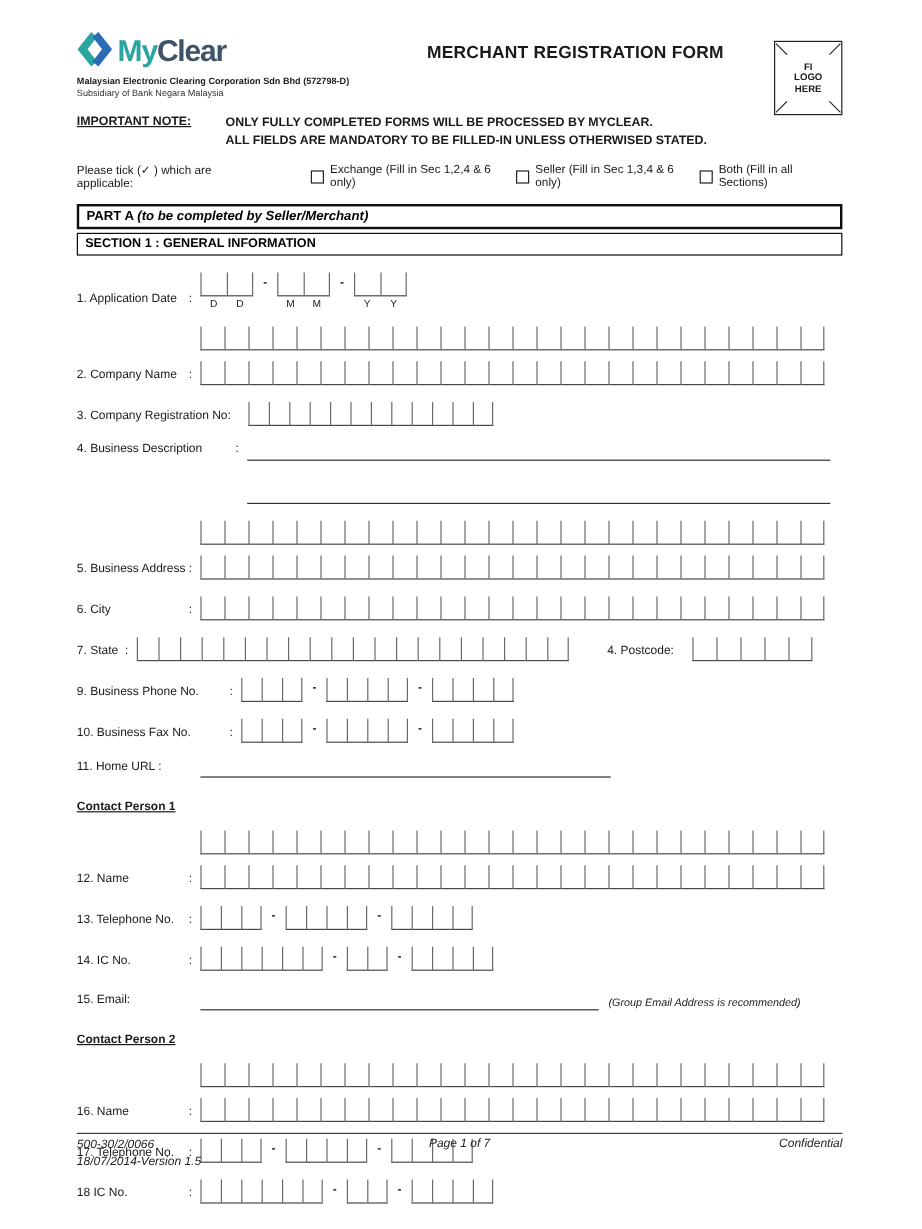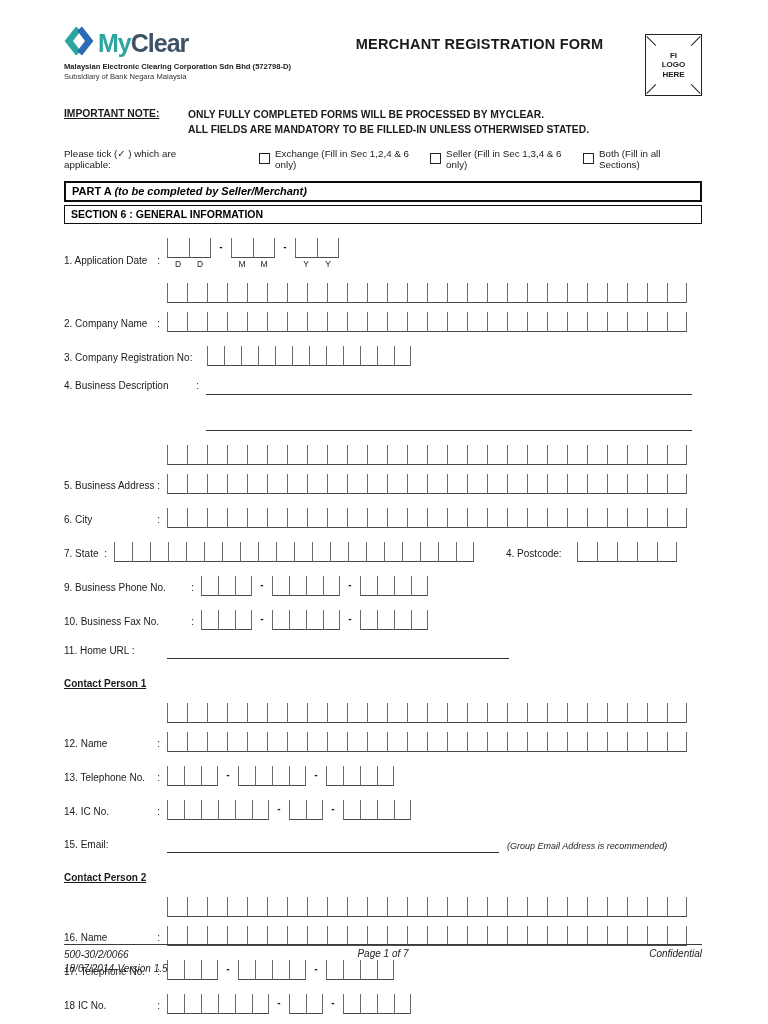--- a/index.html
+++ b/index.html
@@ -29,21 +29,21 @@
   .fi-box { width:57px; height:62px; border:1.5px solid #222; position:relative;
     display:flex; align-items:center; justify-content:center; text-align:center;
     font-size:8px; font-weight:bold; line-height:1.2; margin-top:8px; }
   .corner { position:absolute; width:13px; border-top:1.5px solid #222; }
   .c-tl { top:1px; left:1px;  transform:rotate(45deg);  transform-origin:0 0; }
   .c-tr { top:1px; right:1px; transform:rotate(-45deg); transform-origin:100% 0; }
   .c-bl { bottom:1px; left:1px;  transform:rotate(-45deg); transform-origin:0 100%; }
   .c-br { bottom:1px; right:1px; transform:rotate(45deg);  transform-origin:100% 100%; }
 
   
-  .imp-note { display:flex; margin-top:12px; font-size:10.3px; }
+  .imp-note { display:flex; font-size:10.3px; }
   .imp-label { font-weight:bold; text-decoration:underline; width:124px; flex:none; }
   .imp-text { font-weight:bold; line-height:1.45; }
 
   .tick-row { display:flex; align-items:center; font-size:9.8px; margin-top:10px; }
   .tick-label { margin-right:36px; }
   .tick-opts { display:flex; }
   .tick-opt { display:flex; align-items:center; }
   .cbox { width:11px; height:11px; border:1.5px solid #222; margin-right:5px; flex:none; }
 
   
@@ -149,21 +149,21 @@
           <span>Seller (Fill in Sec 1,3,4 &amp; 6 only)</span>
         </span>
         <span class="tick-opt">
           <span class="cbox"></span>
           <span>Both (Fill in all Sections)</span>
         </span>
       </span>
   </div>
 
   <div class="bar-dark"><span>PART A </span><span class="it">(to be completed by Seller/Merchant)</span></div>
-  <div class="bar-light">SECTION 6 : GENERAL INFORMATION</div>
+  <div class="bar-light">SECTION 1 : GENERAL INFORMATION</div>
 
   <div id="form-rows">
       <div class="frow">
         <div class="flabel w100">
           <span>1. Application Date</span>
           <span class="colon">:</span>
         </div>
         <div>
           <div class="grp-row">
             <div class="comb">

